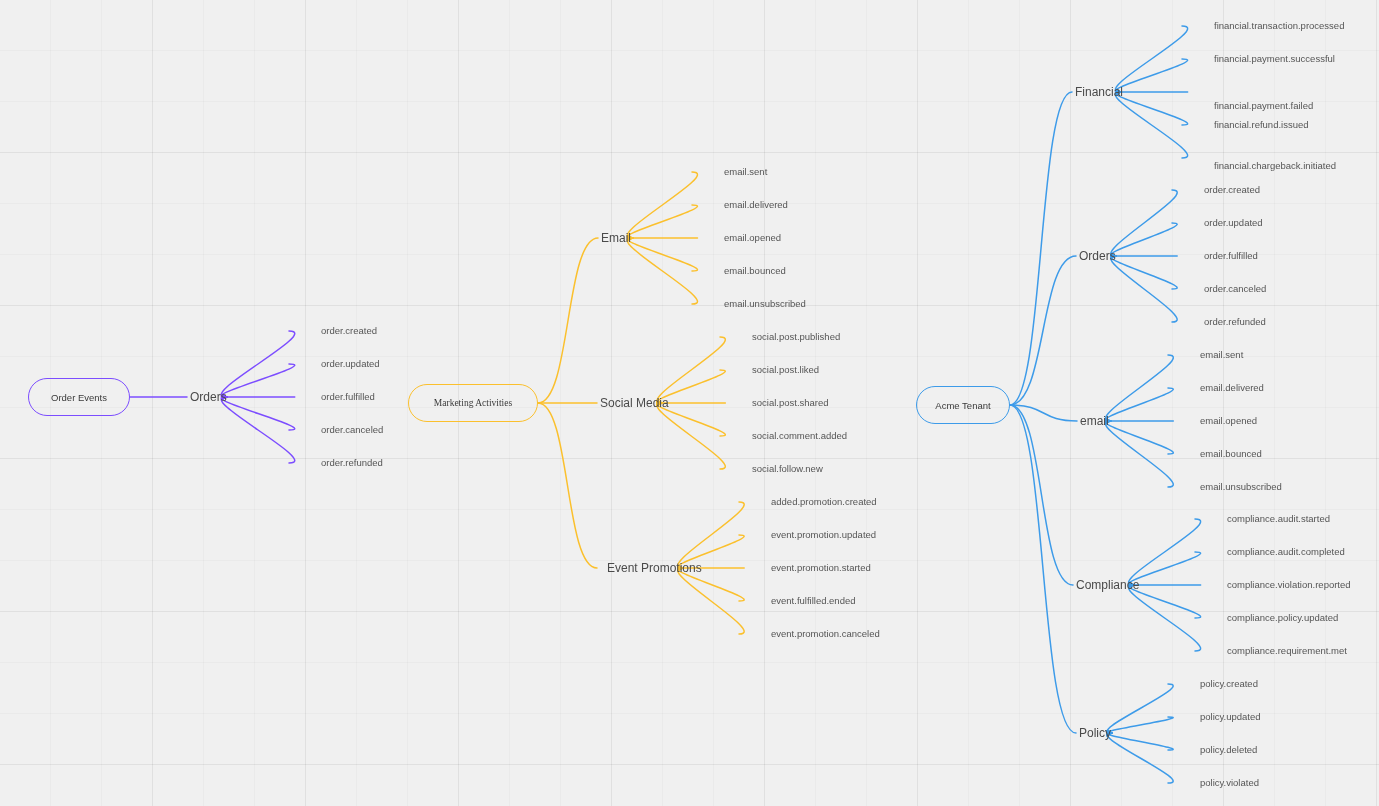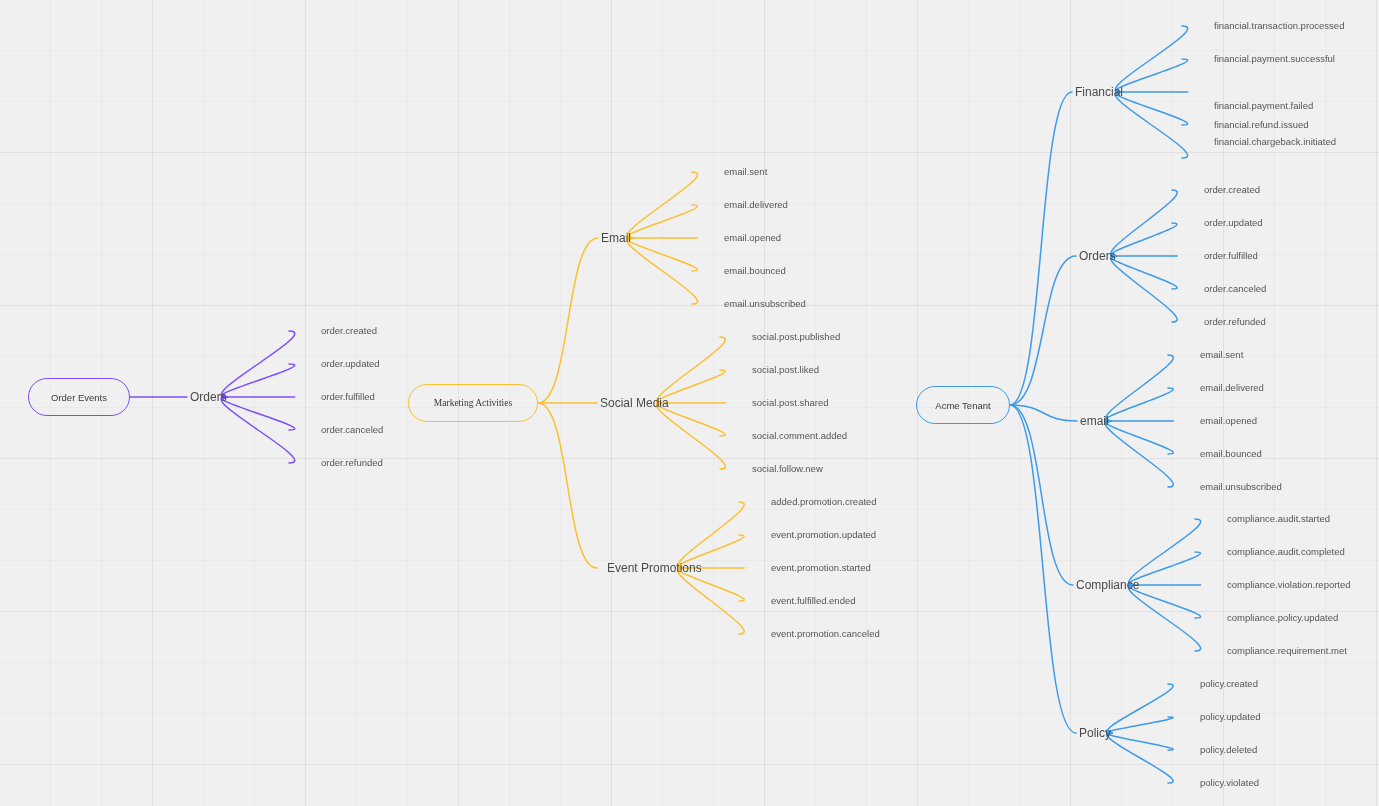--- a/index.html
+++ b/index.html
@@ -146,21 +146,21 @@
       <div class="leaf-label" style="left: 747px; top: 535px;">event.promotion.updated</div>
       <div class="leaf-label" style="left: 747px; top: 568px;">event.promotion.started</div>
       <div class="leaf-label" style="left: 747px; top: 601px;">event.fulfilled.ended</div>
       <div class="leaf-label" style="left: 747px; top: 634px;">event.promotion.canceled</div>
       <div class="root-node" style="left: 916px; top: 405px; width: 94px; border-color: rgb(61, 155, 233);">Acme Tenant</div>
       <div class="node-label" style="left: 1075px; top: 92px;">Financial</div>
       <div class="leaf-label" style="left: 1190px; top: 26px;">financial.transaction.processed</div>
       <div class="leaf-label" style="left: 1190px; top: 59px;">financial.payment.successful</div>
       <div class="leaf-label" style="left: 1190px; top: 92px; margin-top: 14px;">financial.payment.failed</div>
       <div class="leaf-label" style="left: 1190px; top: 125px;">financial.refund.issued</div>
-      <div class="leaf-label" style="left: 1190px; top: 142px;">financial.chargeback.initiated</div>
+      <div class="leaf-label" style="left: 1190px; top: 166px;">financial.chargeback.initiated</div>
       <div class="node-label" style="left: 1079px; top: 256px;">Orders</div>
       <div class="leaf-label" style="left: 1180px; top: 190px;">order.created</div>
       <div class="leaf-label" style="left: 1180px; top: 223px;">order.updated</div>
       <div class="leaf-label" style="left: 1180px; top: 256px;">order.fulfilled</div>
       <div class="leaf-label" style="left: 1180px; top: 289px;">order.canceled</div>
       <div class="leaf-label" style="left: 1180px; top: 322px;">order.refunded</div>
       <div class="node-label" style="left: 1080px; top: 421px;">email</div>
       <div class="leaf-label" style="left: 1176px; top: 355px;">email.sent</div>
       <div class="leaf-label" style="left: 1176px; top: 388px;">email.delivered</div>
       <div class="leaf-label" style="left: 1176px; top: 421px;">email.opened</div>

